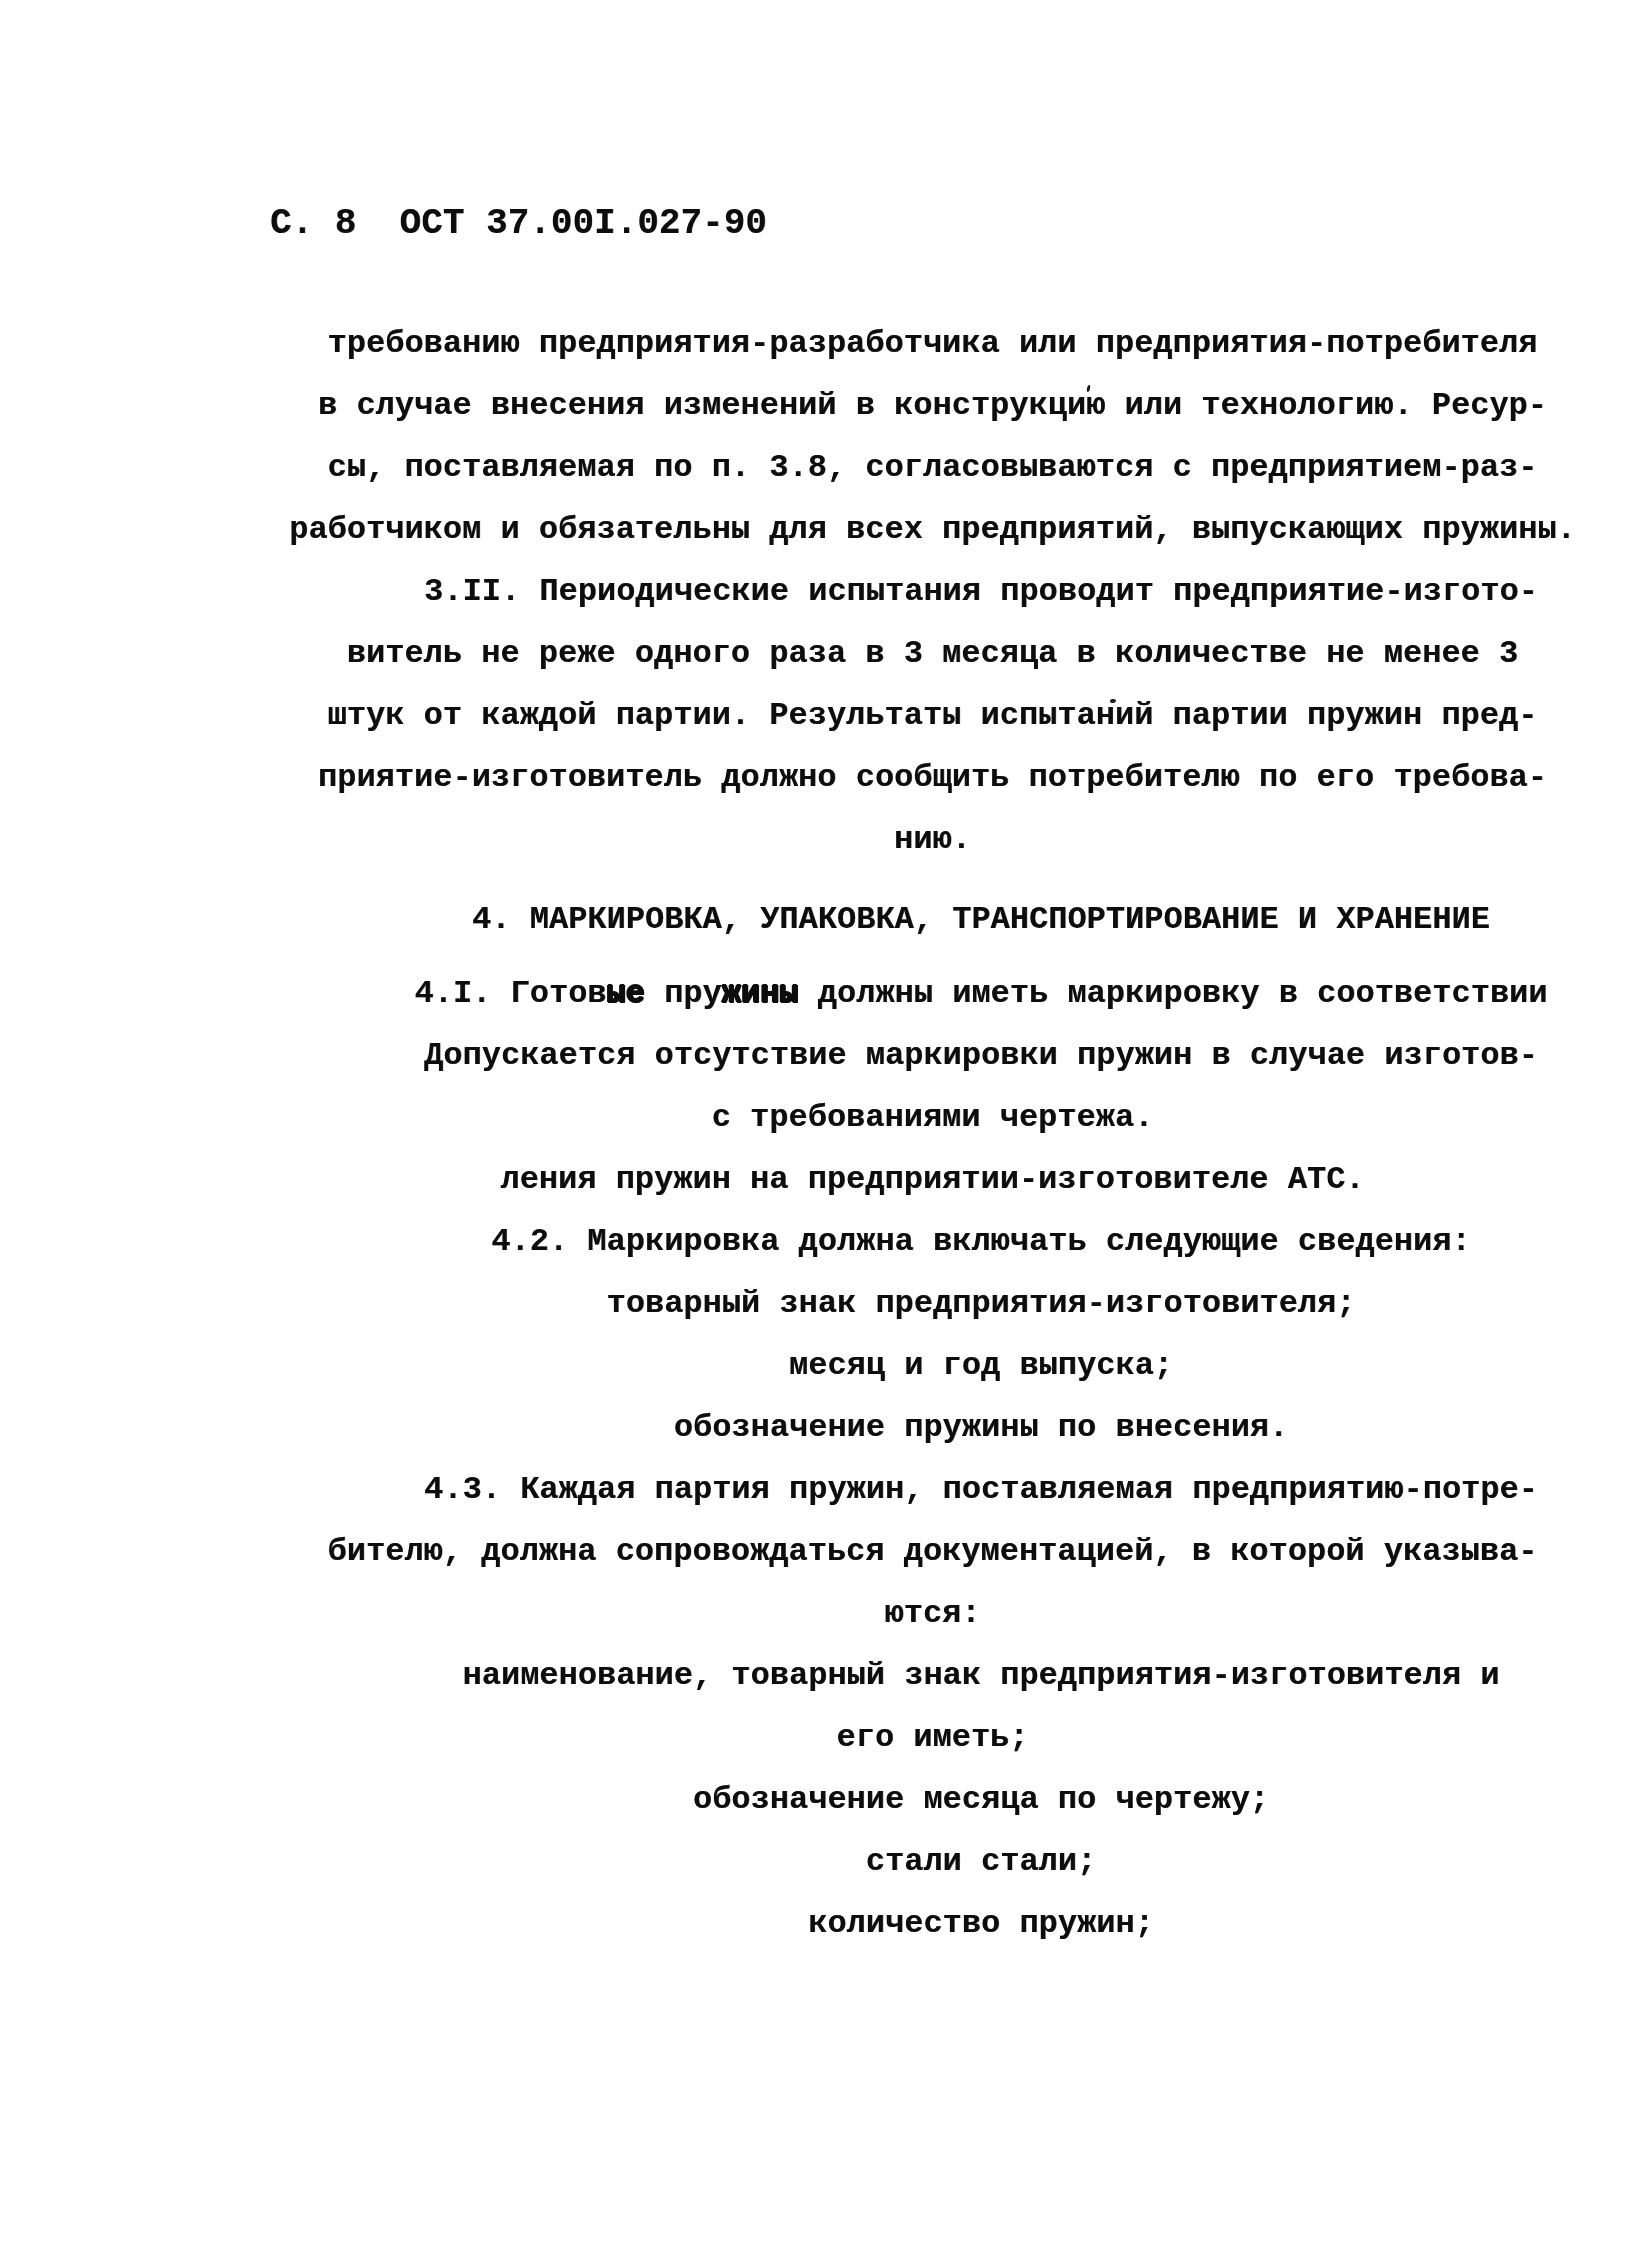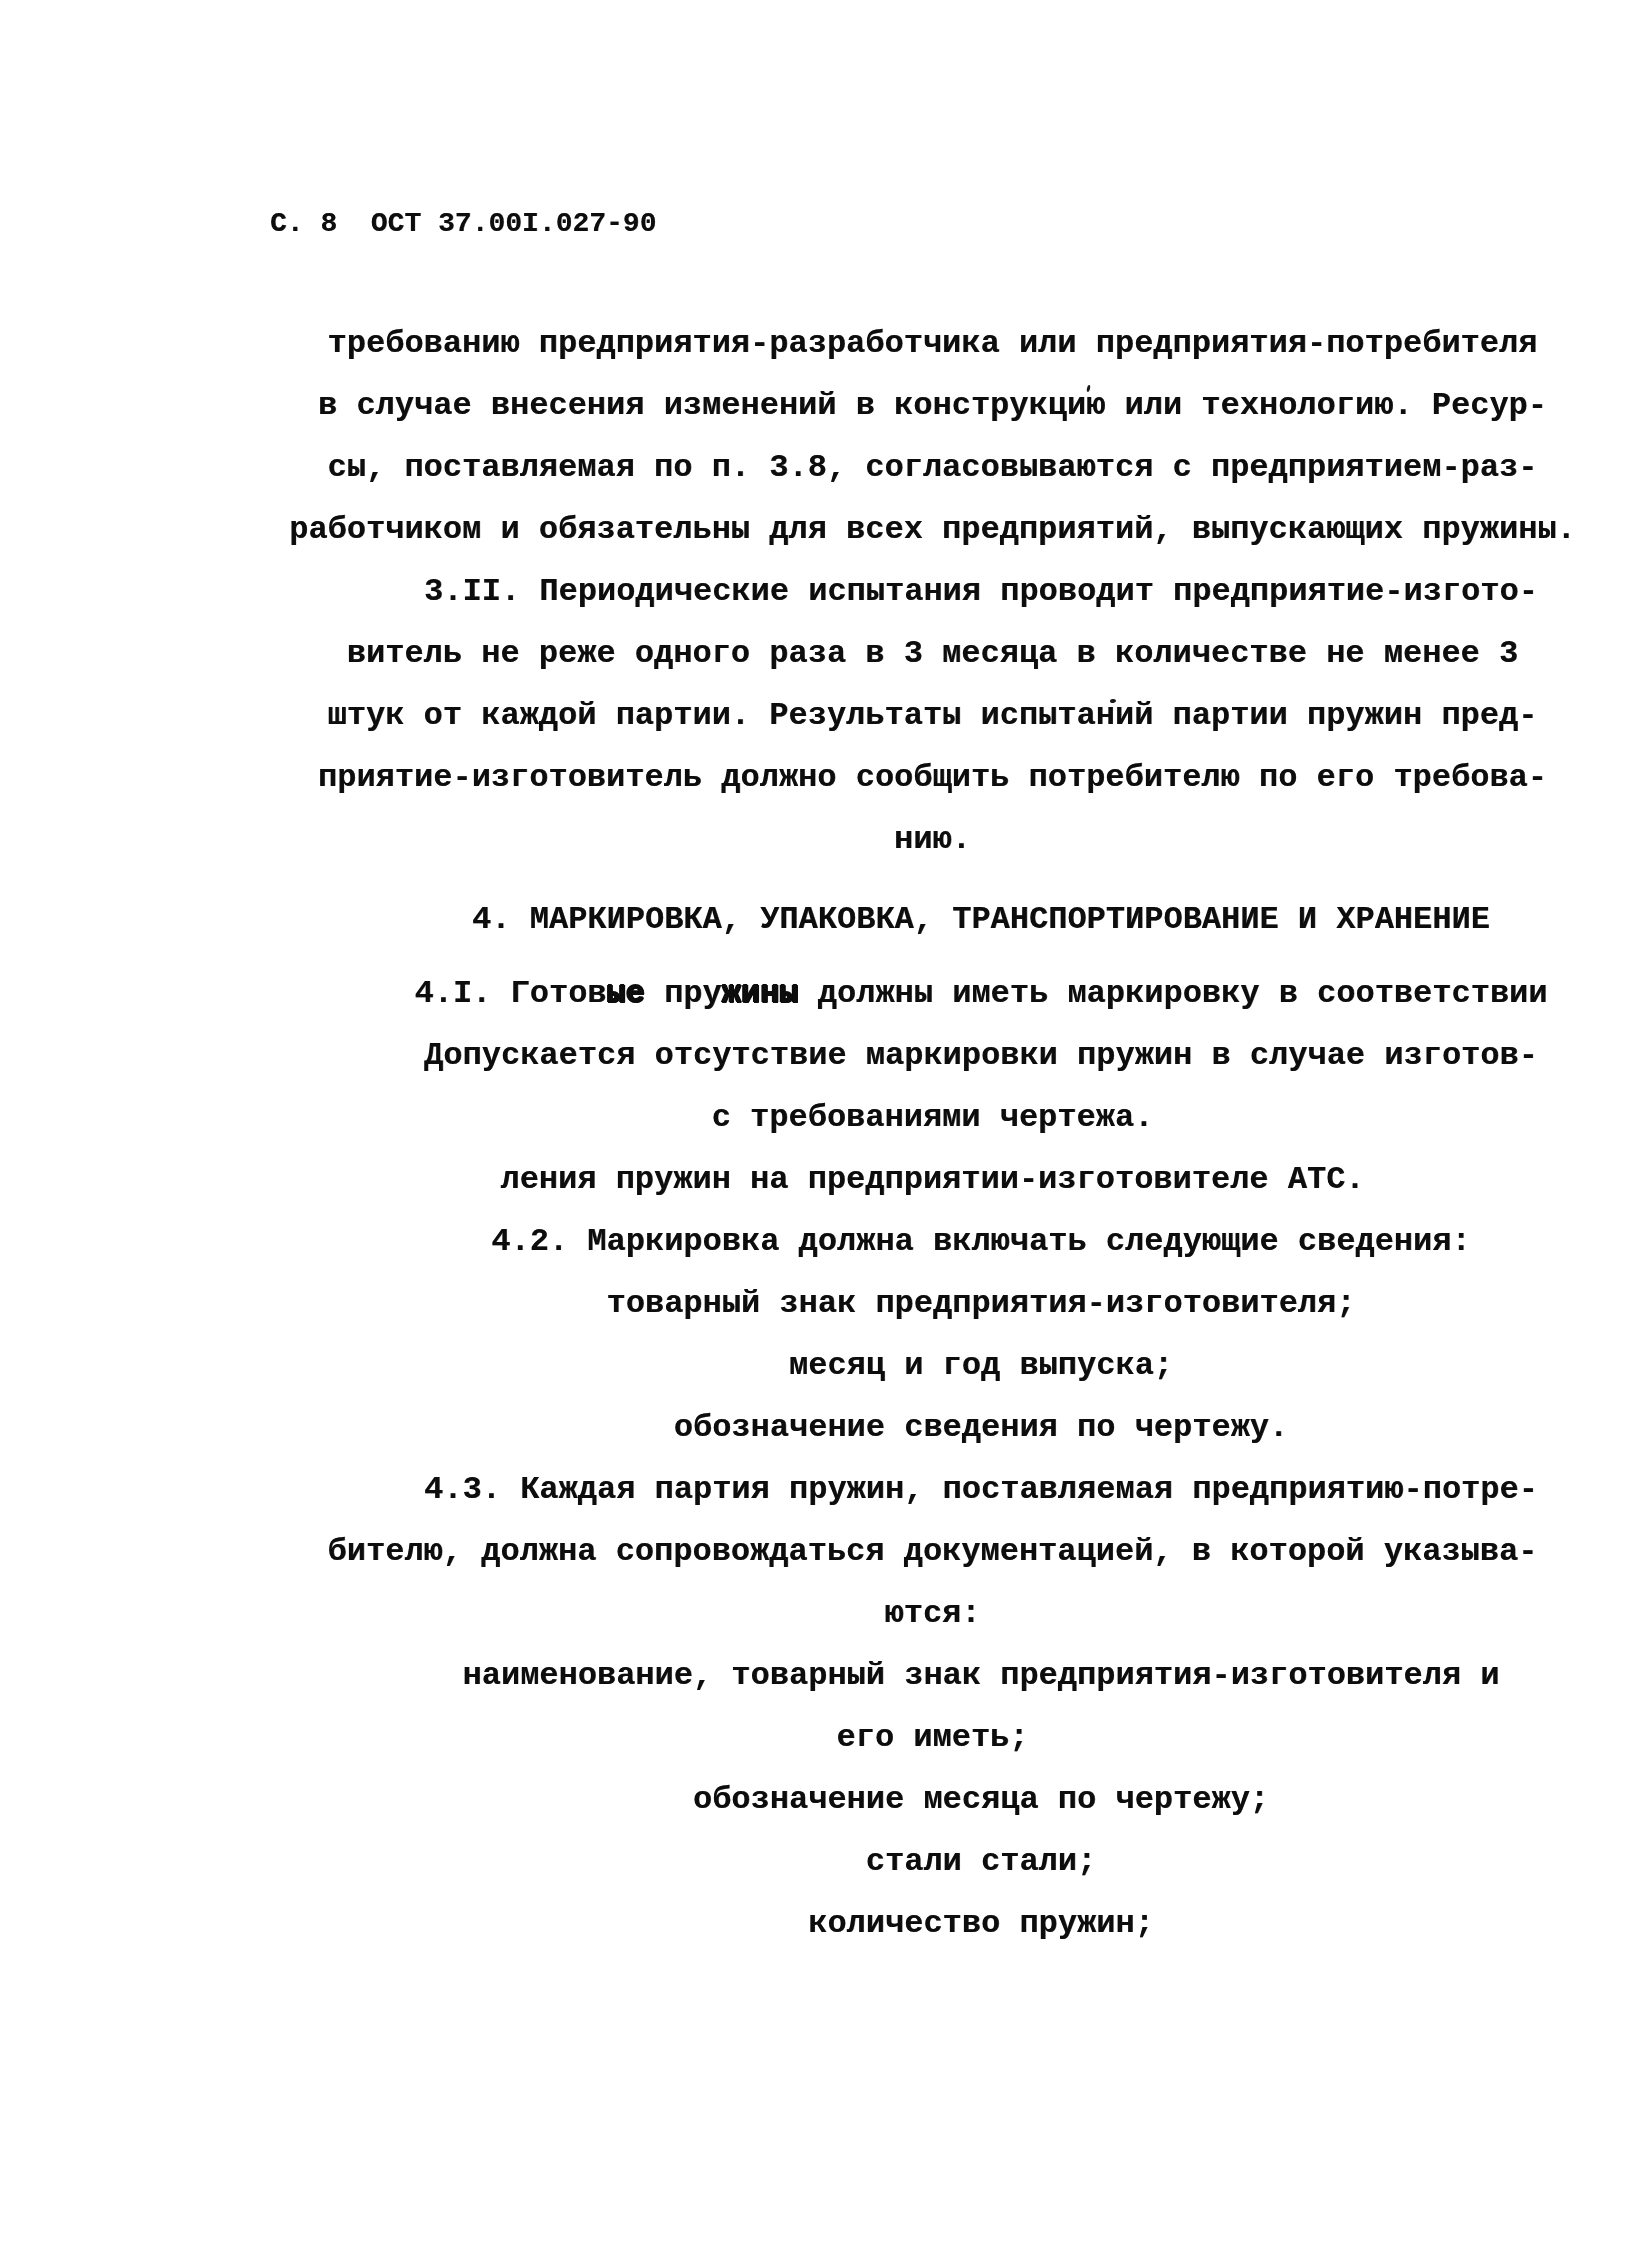--- a/index.html
+++ b/index.html
@@ -14,21 +14,21 @@
     background: #ffffff;
     overflow: hidden;
     font-family: "Liberation Mono", "DejaVu Sans Mono", monospace;
     font-weight: 700;
     color: #0d0d0d;
   }
   .page-header {
     position: absolute;
     left: 270px;
     top: 193px;
-    font-size: 28px;
+    font-size: 36px;
     line-height: 62px;
     white-space: pre;
     text-shadow: 0.4px 0.3px 0 rgba(0,0,0,0.55);
   }
   .doc-body {
     position: absolute;
     left: 263px;
     top: 313px;
     width: 1339px;
     font-size: 32px;
@@ -79,21 +79,21 @@
       <div class="line">приятие-изготовитель должно сообщить потребителю по его требова-</div>
       <div class="line">нию.</div>
       <div class="line indent heading">4. МАРКИРОВКА, УПАКОВКА, ТРАНСПОРТИРОВАНИЕ И ХРАНЕНИЕ</div>
       <div class="line indent"><span>4.I. Готов</span><span class="ov">ые</span><span> пру</span><span class="ov">жины</span><span> должны иметь маркировку в соответствии</span></div>
       <div class="line indent">Допускается отсутствие маркировки пружин в случае изготов-</div>
       <div class="line">с требованиями чертежа.</div>
       <div class="line">ления пружин на предприятии-изготовителе АТС.</div>
       <div class="line indent">4.2. Маркировка должна включать следующие сведения:</div>
       <div class="line indent">товарный знак предприятия-изготовителя;</div>
       <div class="line indent">месяц и год выпуска;</div>
-      <div class="line indent">обозначение сведения по чертежу.</div>
+      <div class="line indent">обозначение пружины по внесения.</div>
       <div class="line indent">4.3. Каждая партия пружин, поставляемая предприятию-потре-</div>
       <div class="line">бителю, должна сопровождаться документацией, в которой указыва-</div>
       <div class="line">ются:</div>
       <div class="line indent">наименование, товарный знак предприятия-изготовителя и</div>
       <div class="line">его иметь;</div>
       <div class="line indent">обозначение месяца по чертежу;</div>
       <div class="line indent">стали стали;</div>
       <div class="line indent">количество пружин;</div>
     </div>
 

